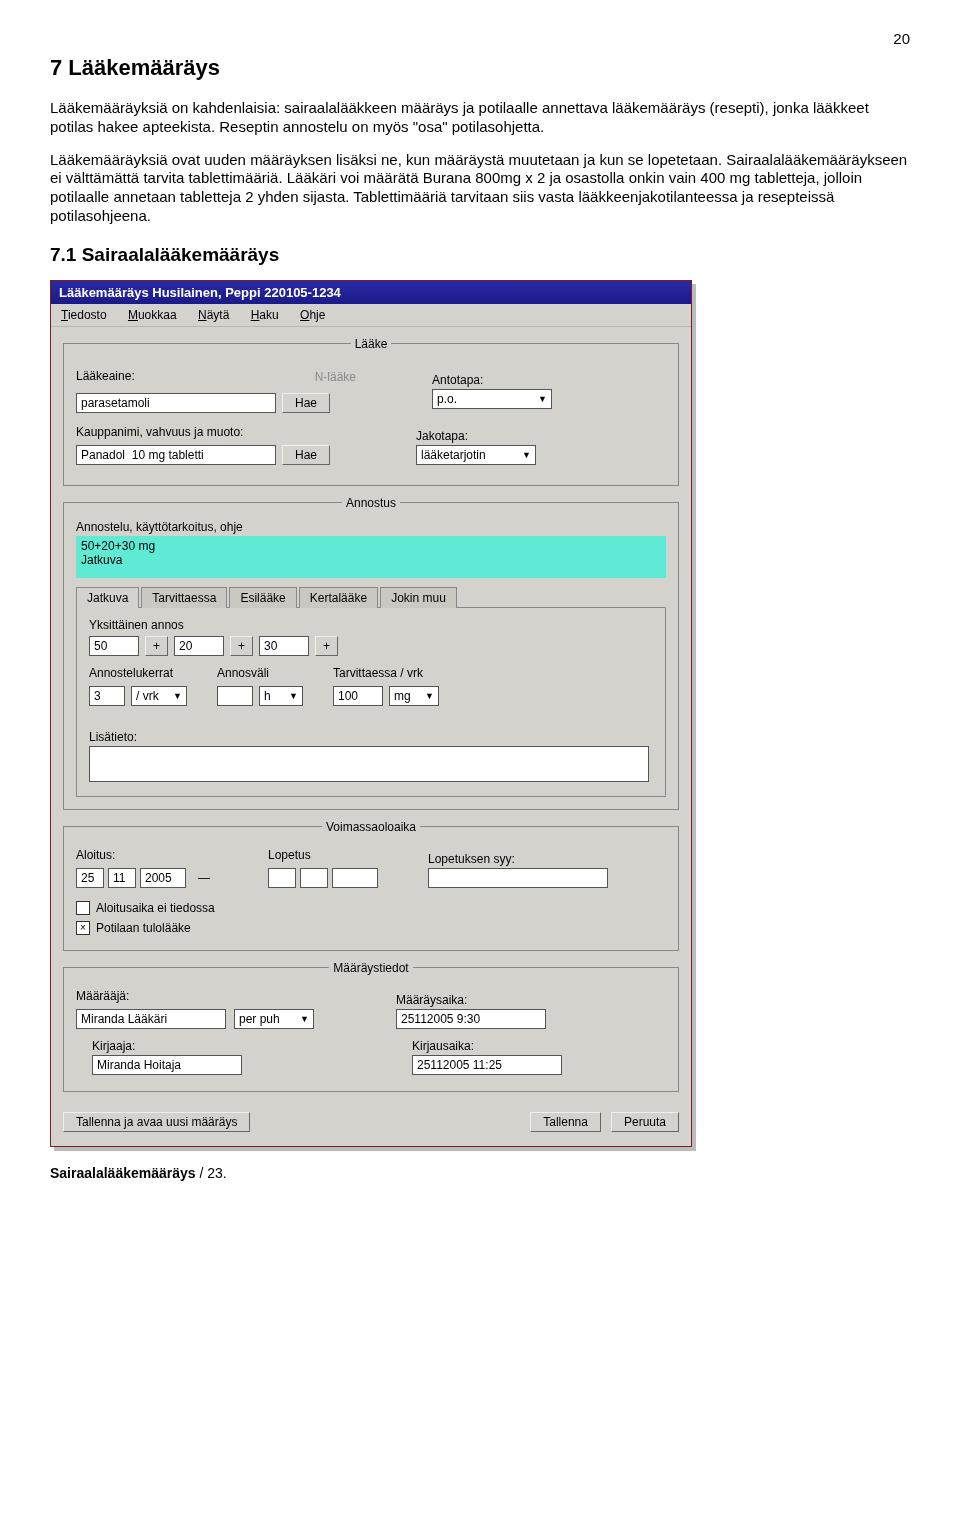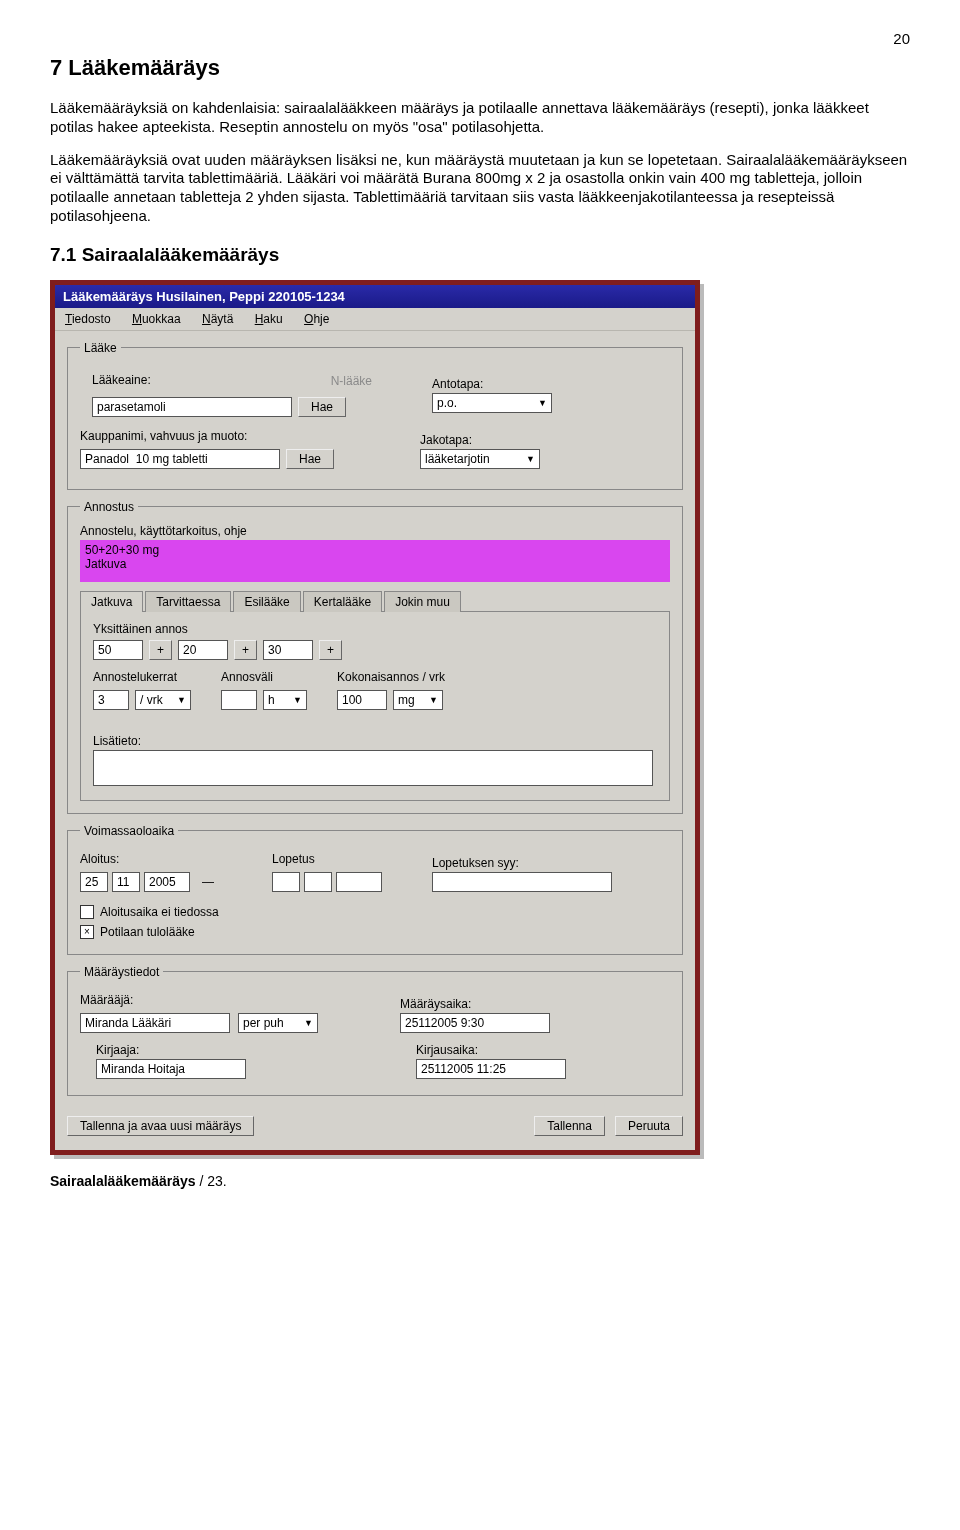--- a/index.html
+++ b/index.html
@@ -12,49 +12,49 @@
     color: #000;
   }
   .page-num { text-align: right; font-size: 15px; margin-bottom: 6px; }
   h1 { font-size: 22px; font-weight: bold; margin: 8px 0 18px 0; }
   p.para { font-size: 15px; line-height: 1.25; margin: 0 0 14px 0; text-align: left; }
   h2 { font-size: 19px; font-weight: bold; margin: 18px 0 14px 0; }
 
   .app {
     width: 640px;
     background: #d4d2cc;
-    border: 5px solid #7f1d1d;
+    border: 1px solid #7f1d1d;
     box-shadow: 4px 4px 0 #bbb;
     font-family: Tahoma, Arial, sans-serif;
     font-size: 12px;
     color: #000;
   }
   .titlebar {
     background: linear-gradient(#2a2aa8, #1a1a88);
     color: #fff;
     padding: 4px 8px;
     font-weight: bold;
     font-size: 13px;
   }
   .menubar { padding: 4px 10px; background: #d4d2cc; border-bottom: 1px solid #b8b6af; }
   .menubar span { margin-right: 18px; cursor: default; }
   .menubar span u { text-decoration: underline; }
   fieldset {
     border: 1px solid #888; margin: 10px 12px; padding: 10px 12px 12px 12px;
     background: #d4d2cc;
   }
-  legend { font-size: 12px; padding: 0 4px; }
+  legend { font-size: 12px; padding: 0 4px; text-align: center; }
   .row { display: flex; align-items: center; margin: 4px 0; }
   .col { display: flex; flex-direction: column; }
   label.lab { font-size: 12px; margin-bottom: 2px; display: block; }
   input.txt, .select, textarea.txt {
     background: #fff; border: 1px solid #555; font-size: 12px; padding: 2px 4px;
     font-family: Tahoma, Arial, sans-serif; box-sizing: border-box;
   }
-  .ro { background: #d946ef; }
+  .ro { background: #5eead4; }
   .btn {
     background: #d4d2cc; border: 1px solid #666; border-top-color:#eee; border-left-color:#eee;
     padding: 2px 12px; font-size: 12px; cursor: default;
   }
   .select { display: inline-flex; align-items: center; justify-content: space-between; }
   .select .arrow { font-size: 9px; margin-left: 4px; }
   .disabled-label { color: #8a8a8a; }
   .tabs { display: flex; border-bottom: 1px solid #888; margin: 8px 0 0 0; }
   .tab {
     border: 1px solid #888; border-bottom: none; padding: 3px 10px; margin-right: 2px;
@@ -90,21 +90,21 @@
     <span><u>T</u>iedosto</span>
     <span><u>M</u>uokkaa</span>
     <span><u>N</u>äytä</span>
     <span><u>H</u>aku</span>
     <span><u>O</u>hje</span>
   </div>
 
   <fieldset>
     <legend>Lääke</legend>
 
-    <div class="row" style="gap:60px;margin-left:12px;">
+    <div class="row" style="gap:76px;">
       <div class="col" style="width:280px;">
         <div class="row" style="justify-content:space-between;">
           <label class="lab">Lääkeaine:</label>
           <span class="disabled-label">N-lääke</span>
         </div>
         <div class="row" style="gap:6px;">
           <input class="txt" style="width: 200px;" value="parasetamoli">
           <button class="btn">Hae</button>
         </div>
       </div>
@@ -178,21 +178,21 @@
           <label class="lab">Annosväli</label>
           <div class="row" style="gap:6px;">
             <input class="txt" style="width: 36px;" value="">
             <div class="select" style="width:44px;">
               <span>h</span>
                 <span class="arrow">▼</span>
             </div>
           </div>
         </div>
         <div class="col">
-          <label class="lab">Kokonaisannos / vrk</label>
+          <label class="lab">Tarvittaessa / vrk</label>
           <div class="row" style="gap:6px;">
             <input class="txt ro" style="width: 50px;" value="100">
             <div class="select" style="width:50px;justify-content:space-between;">
               <span>mg</span>
                 <span class="arrow">▼</span>
             </div>
           </div>
         </div>
       </div>
 

